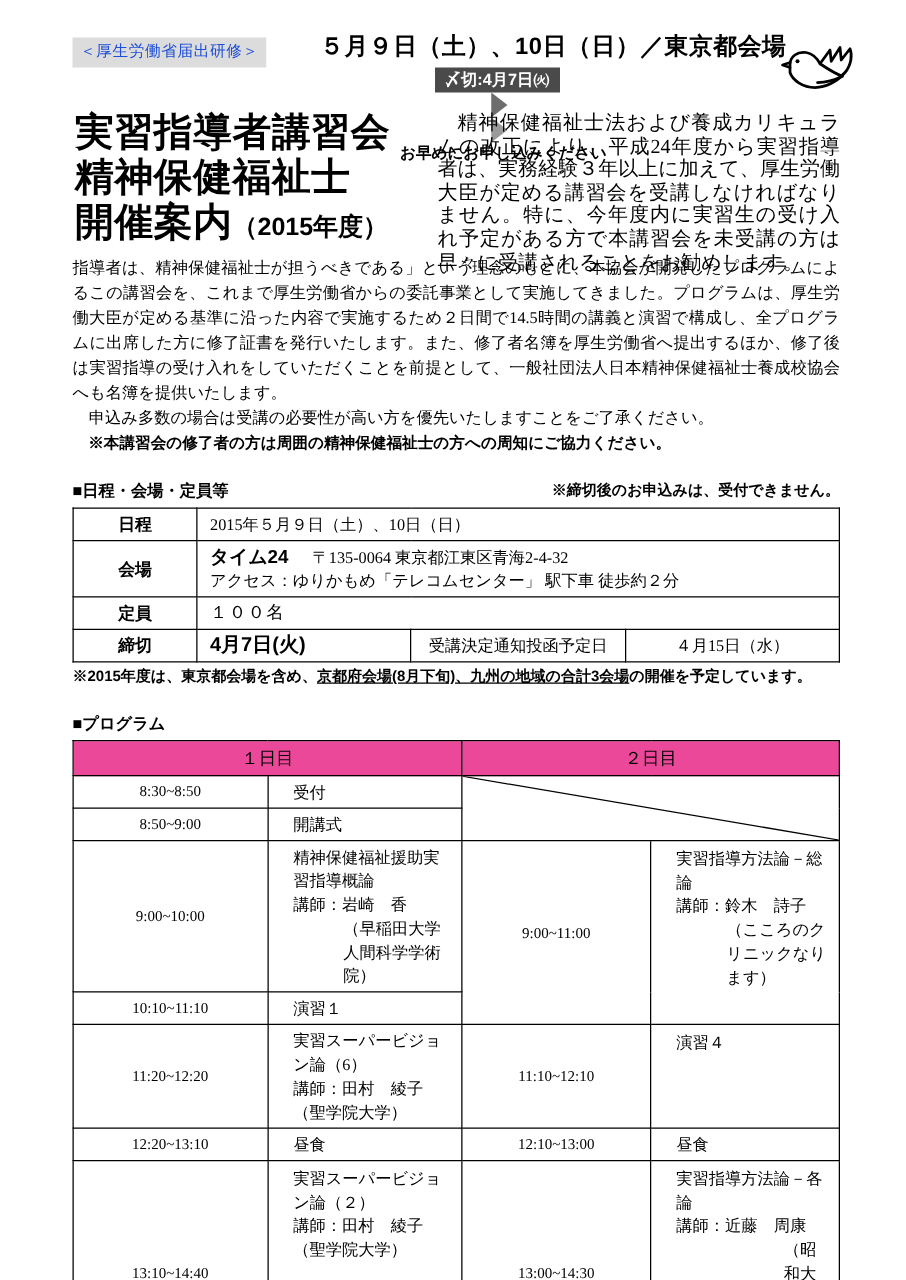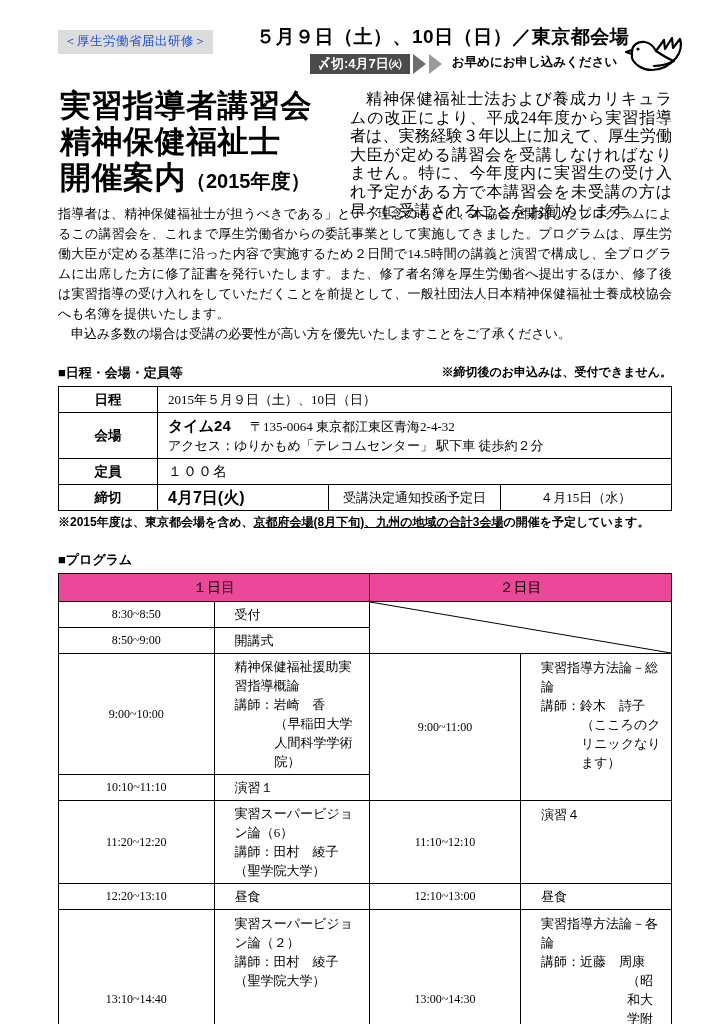--- a/index.html
+++ b/index.html
@@ -53,21 +53,23 @@
     font-size: 19px;
     font-weight: bold;
     white-space: nowrap;
     letter-spacing: 0.5px;
   }
   .deadline-row {
     position: absolute;
     left: 252px;
     top: 30px;
     display: flex;
+    align-items: center;
     height: 20px;
+    flex-direction: column;
   }
   .deadline-chip {
     background: #4a4a4a;
     color: #fff;
     font-family: "Liberation Sans", sans-serif;
     font-size: 13px;
     font-weight: bold;
     padding: 2px 8px 3px 8px;
     line-height: 15px;
     white-space: nowrap;
@@ -266,20 +268,21 @@
       <div><span>開催案内</span><span class="yearsuffix">（2015年度）</span></div>
     </div>
     <div class="lead">
       <p>精神保健福祉士法および養成カリキュラムの改正により、平成24年度から実習指導者は、実務経験３年以上に加えて、厚生労働大臣が定める講習会を受講しなければなりません。特に、今年度内に実習生の受け入れ予定がある方で本講習会を未受講の方は早々に受講されることをお勧めします。</p>
     </div>
   </div>
 
   <div class="bodytext">
     <p class="wrap-first"><span>指導者は、精神保健福祉士が担うべきである」という理念のもとに、本協会が開発したプログラムによるこの講習会を、これまで厚生労働省からの委託事業として実施してきました。プログラムは、厚生労働大臣が定める基準に沿った内容で実施するため２日間で14.5時間の講義と演習で構成し、全プログラムに出席した方に修了証書を発行いたします。また、修了者名簿を厚生労働省へ提出するほか、修了後は実習指導の受け入れをしていただくことを前提として、一般社団法人日本精神保健福祉士養成校協会へも名簿を提供いたします。</span></p>
     <p>申込み多数の場合は受講の必要性が高い方を優先いたしますことをご了承ください。</p>
+    <p class="note-bold">※本講習会の修了者の方は周囲の精神保健福祉士の方への周知にご協力ください。</p>
   </div>
 
   <div class="sec-head">
     <span>■日程・会場・定員等</span>
     <span class="right-note">※締切後のお申込みは、受付できません。</span>
   </div>
 
   <table class="info-table">
     <tbody>
       <tr>

